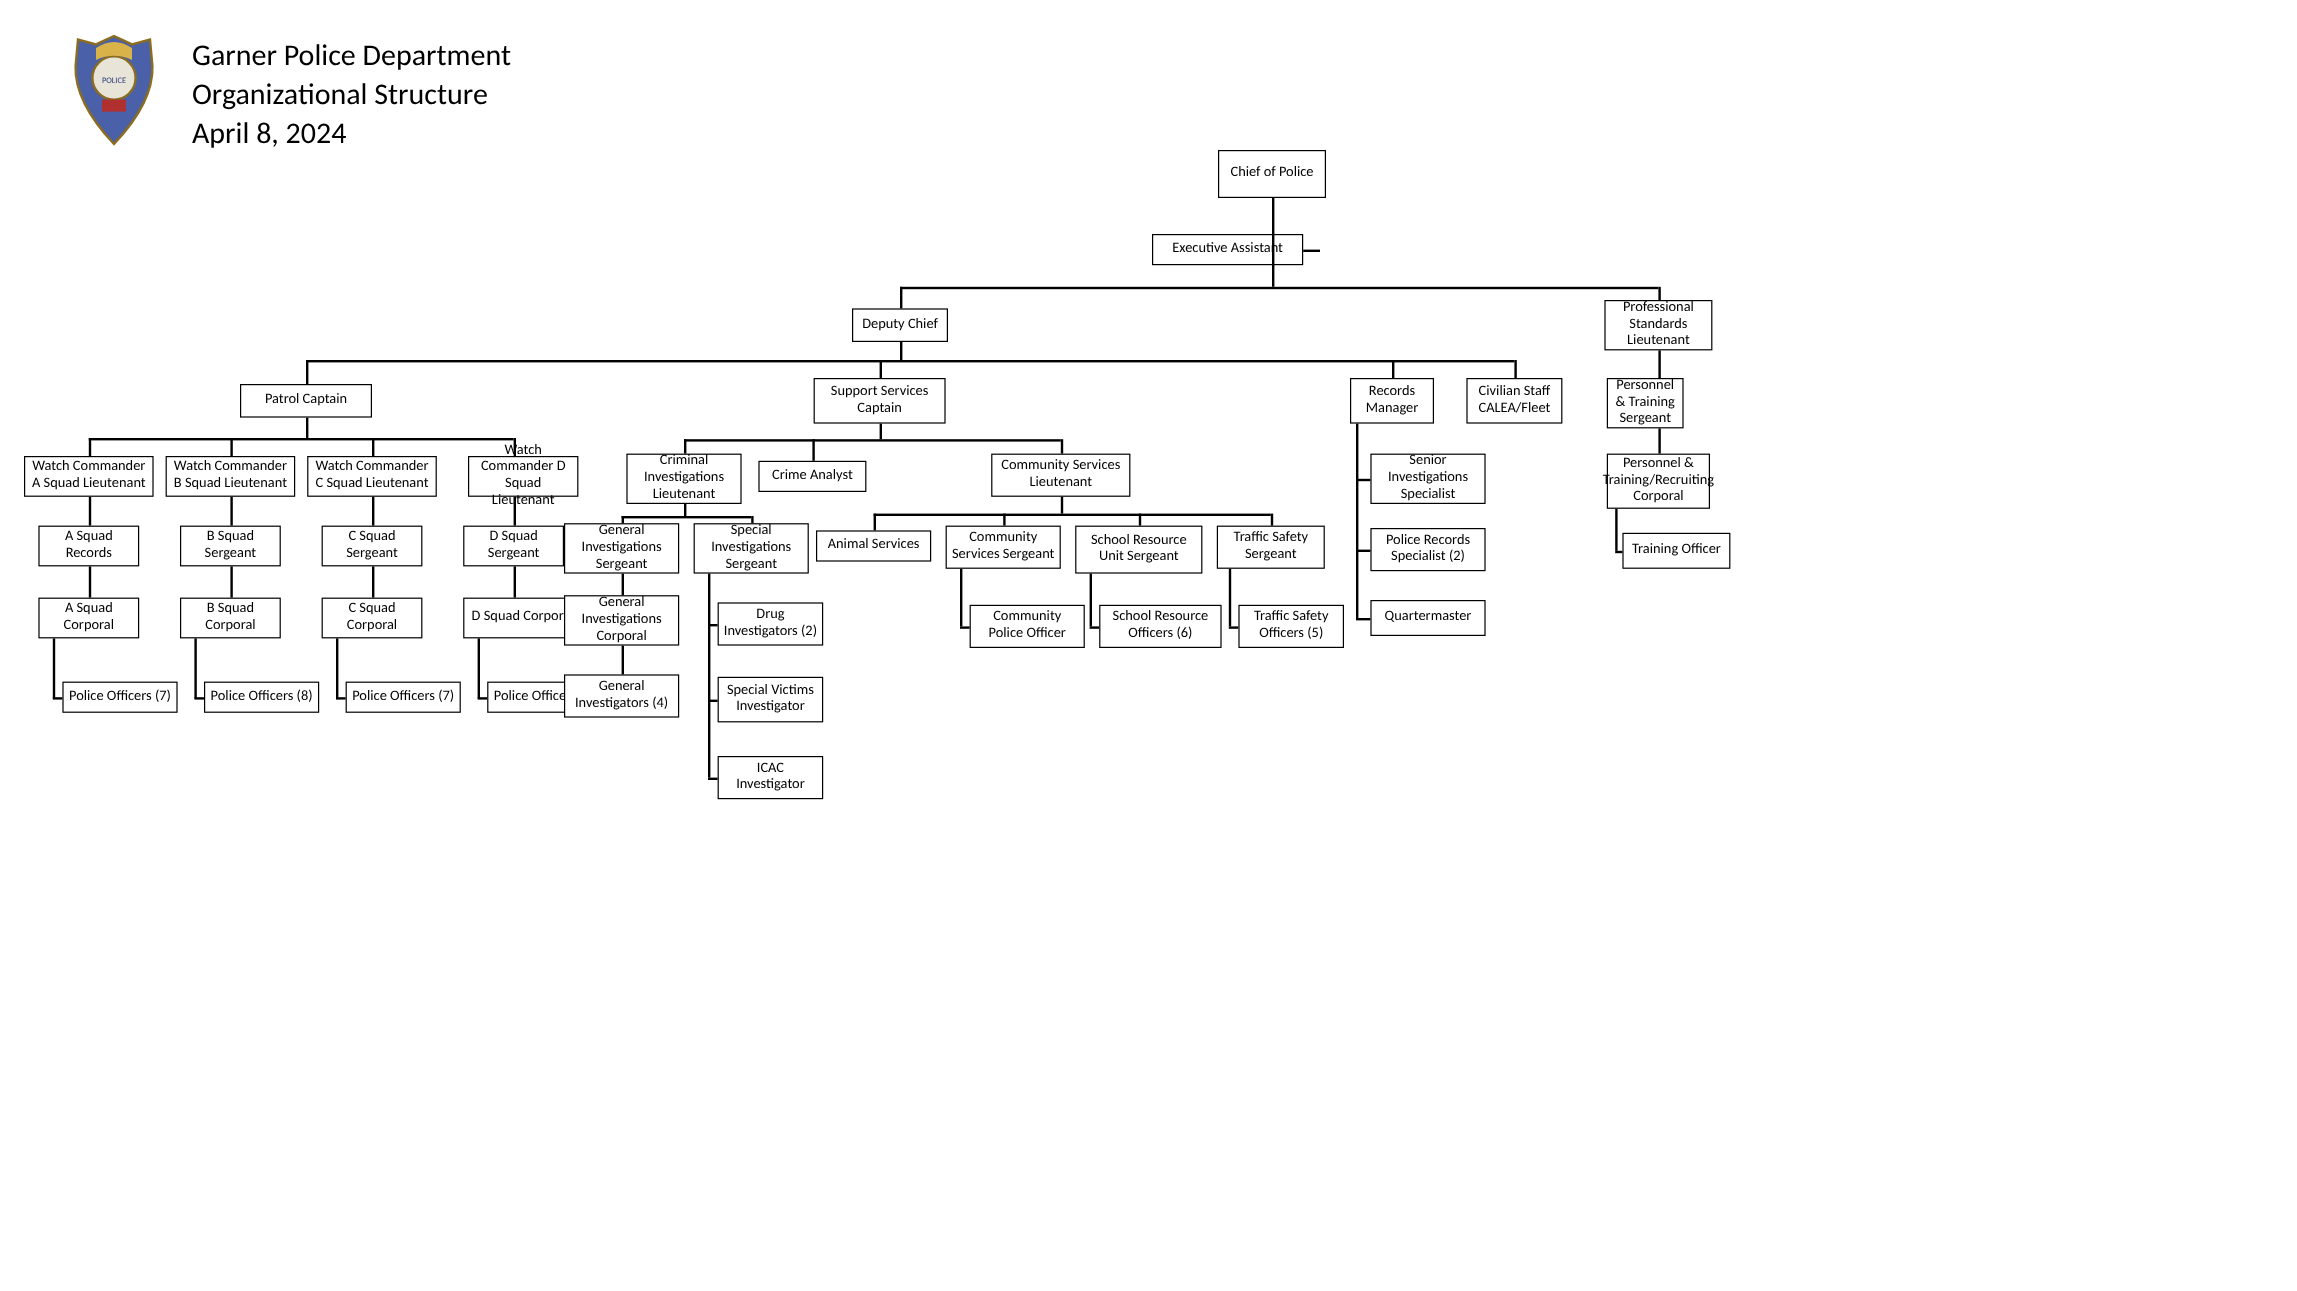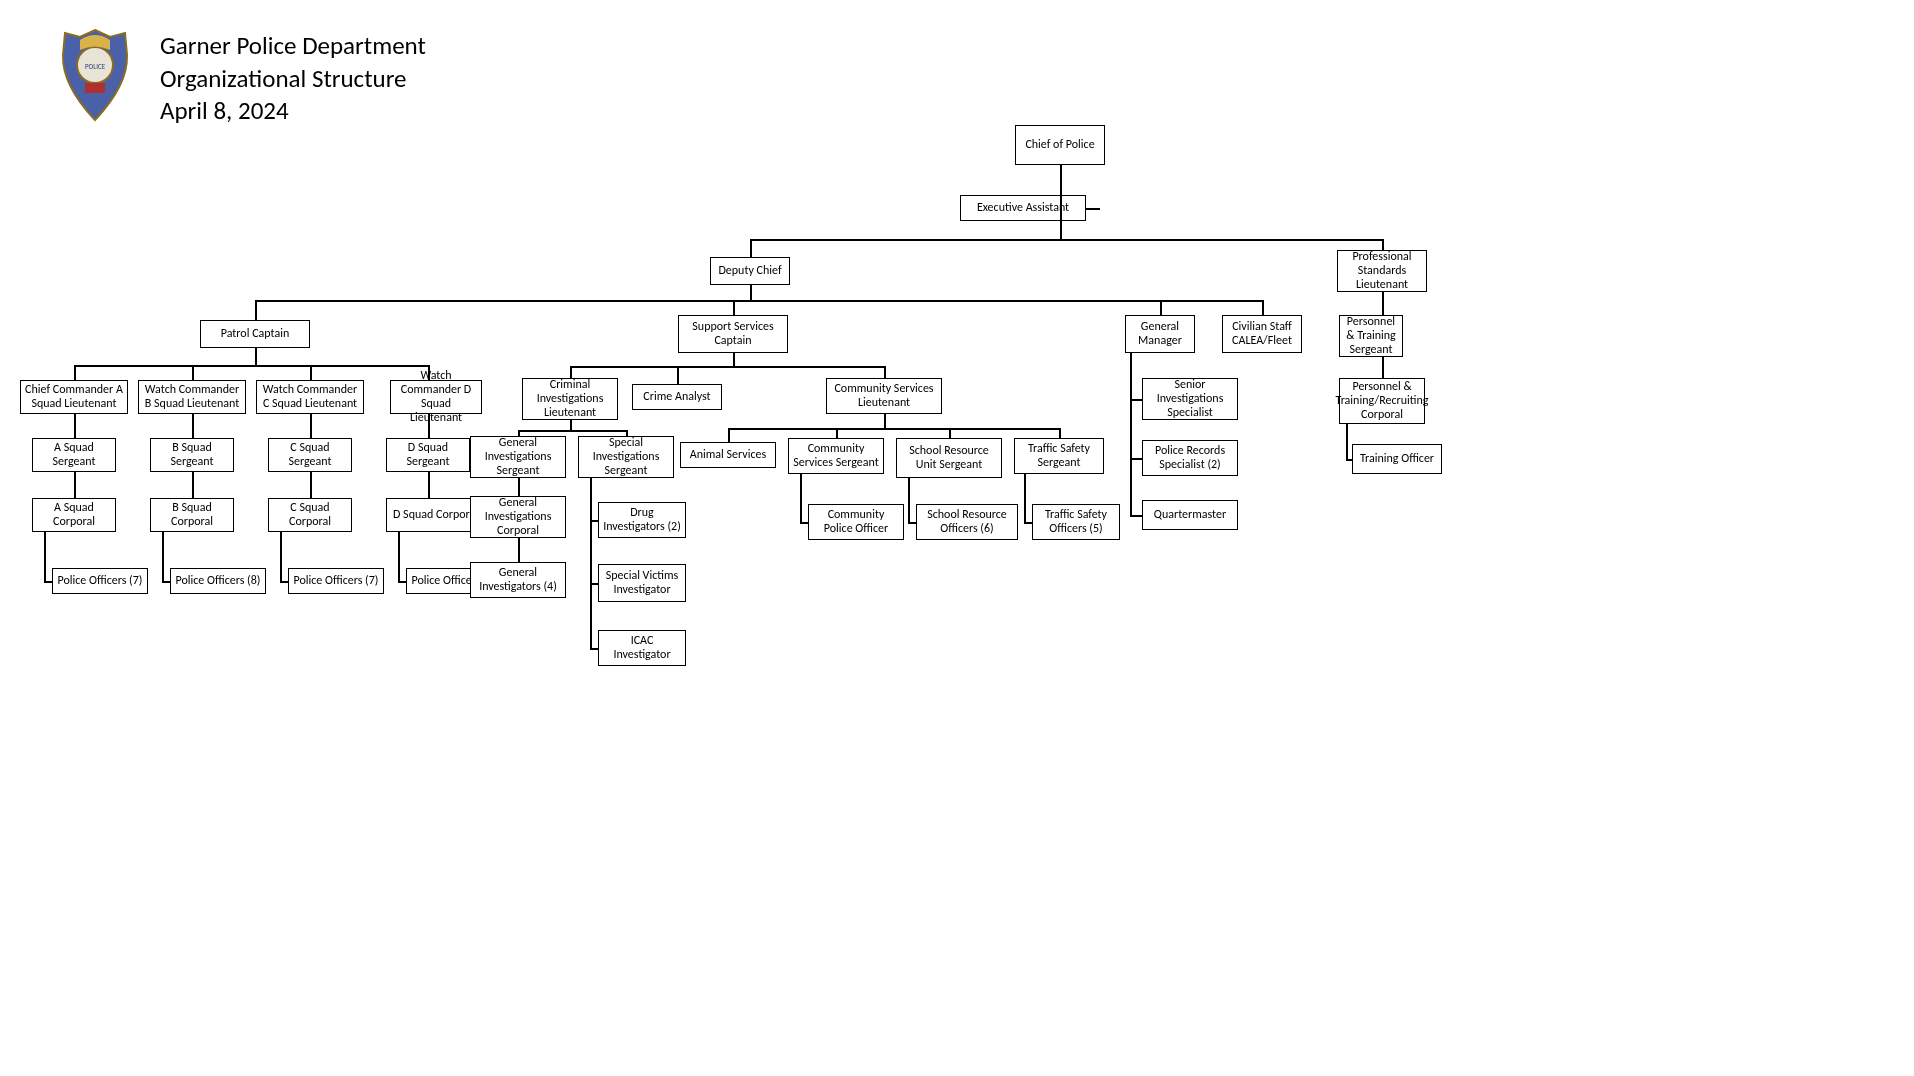--- a/index.html
+++ b/index.html
@@ -34,30 +34,30 @@
 
   <div class="box" style="left:1015px;top:125px;width:90px;height:40px">Chief of Police</div>
 
   <div class="box" style="left:960px;top:195px;width:126px;height:26px">Executive Assistant</div>
 
   <div class="box" style="left:710px;top:257px;width:80px;height:28px">Deputy Chief</div>
   <div class="box" style="left:1337px;top:250px;width:90px;height:42px">Professional Standards Lieutenant</div>
 
   <div class="box" style="left:200px;top:320px;width:110px;height:28px">Patrol Captain</div>
   <div class="box" style="left:678px;top:315px;width:110px;height:38px">Support Services Captain</div>
-  <div class="box" style="left:1125px;top:315px;width:70px;height:38px">General Manager</div>
+  <div class="box" style="left:1125px;top:315px;width:70px;height:38px">Records Manager</div>
   <div class="box" style="left:1222px;top:315px;width:80px;height:38px">Civilian Staff CALEA/Fleet</div>
   <div class="box" style="left:1339px;top:315px;width:64px;height:42px">Personnel &amp; Training Sergeant</div>
 
-  <div class="box" style="left:20px;top:380px;width:108px;height:34px">Chief Commander A Squad Lieutenant</div>
+  <div class="box" style="left:20px;top:380px;width:108px;height:34px">Watch Commander A Squad Lieutenant</div>
   <div class="box" style="left:138px;top:380px;width:108px;height:34px">Watch Commander B Squad Lieutenant</div>
   <div class="box" style="left:256px;top:380px;width:108px;height:34px">Watch Commander C Squad Lieutenant</div>
   <div class="box" style="left:390px;top:380px;width:92px;height:34px">Watch Commander D Squad Lieutenant</div>
 
-  <div class="box" style="left:32px;top:438px;width:84px;height:34px">A Squad Sergeant</div>
+  <div class="box" style="left:32px;top:438px;width:84px;height:34px">A Squad Records</div>
   <div class="box" style="left:150px;top:438px;width:84px;height:34px">B Squad Sergeant</div>
   <div class="box" style="left:268px;top:438px;width:84px;height:34px">C Squad Sergeant</div>
   <div class="box" style="left:386px;top:438px;width:84px;height:34px">D Squad Sergeant</div>
 
   <div class="box" style="left:32px;top:498px;width:84px;height:34px">A Squad Corporal</div>
   <div class="box" style="left:150px;top:498px;width:84px;height:34px">B Squad Corporal</div>
   <div class="box" style="left:268px;top:498px;width:84px;height:34px">C Squad Corporal</div>
   <div class="box" style="left:386px;top:498px;width:99px;height:34px">D Squad Corporal</div>
 
   <div class="box" style="left:52px;top:568px;width:96px;height:26px">Police Officers (7)</div>

